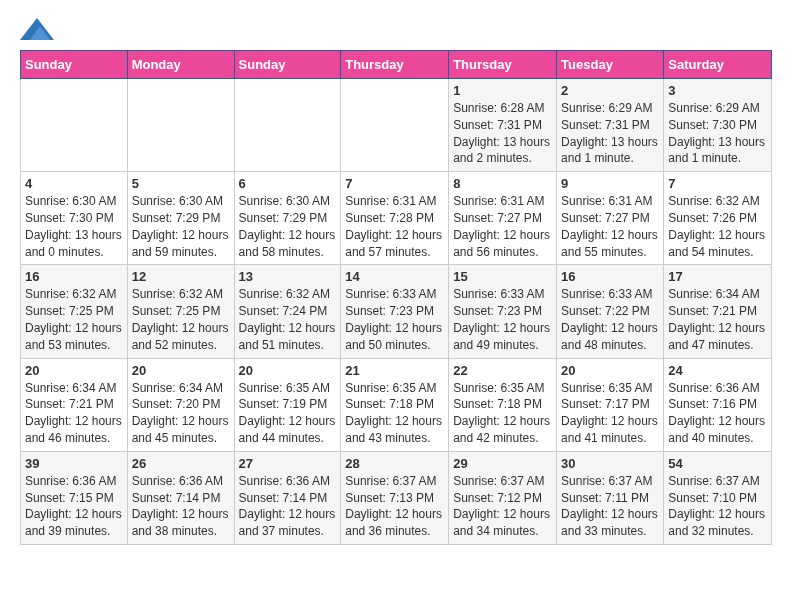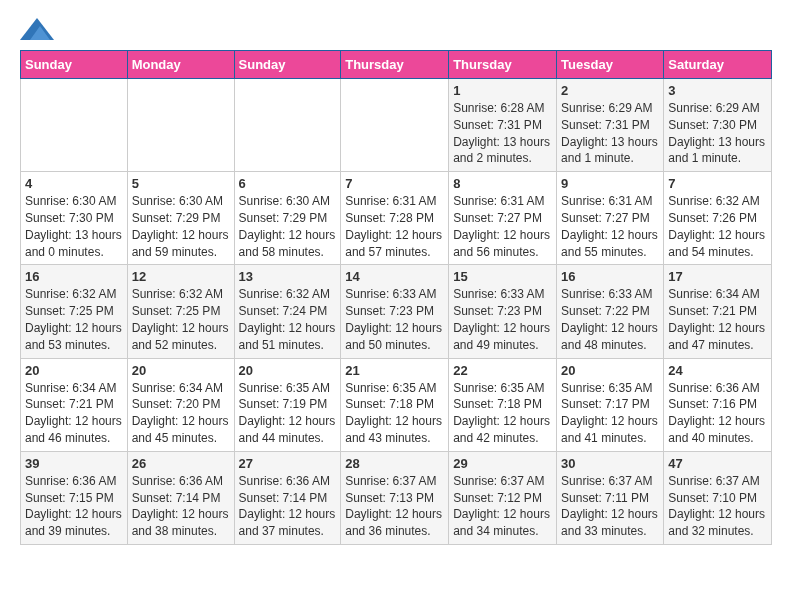--- a/index.html
+++ b/index.html
@@ -244,18 +244,18 @@
         </td>
         <td>
           <span class="day-num">29</span>
           <div class="day-info">Sunrise: 6:37 AM<br>Sunset: 7:12 PM<br>Daylight: 12 hours<br>and 34 minutes.</div>
         </td>
         <td>
           <span class="day-num">30</span>
           <div class="day-info">Sunrise: 6:37 AM<br>Sunset: 7:11 PM<br>Daylight: 12 hours<br>and 33 minutes.</div>
         </td>
         <td>
-          <span class="day-num">47</span>
+          <span class="day-num">54</span>
           <div class="day-info">Sunrise: 6:37 AM<br>Sunset: 7:10 PM<br>Daylight: 12 hours<br>and 32 minutes.</div>
         </td>
       </tr>
     </tbody>
 </table>
 
 </body></html>

